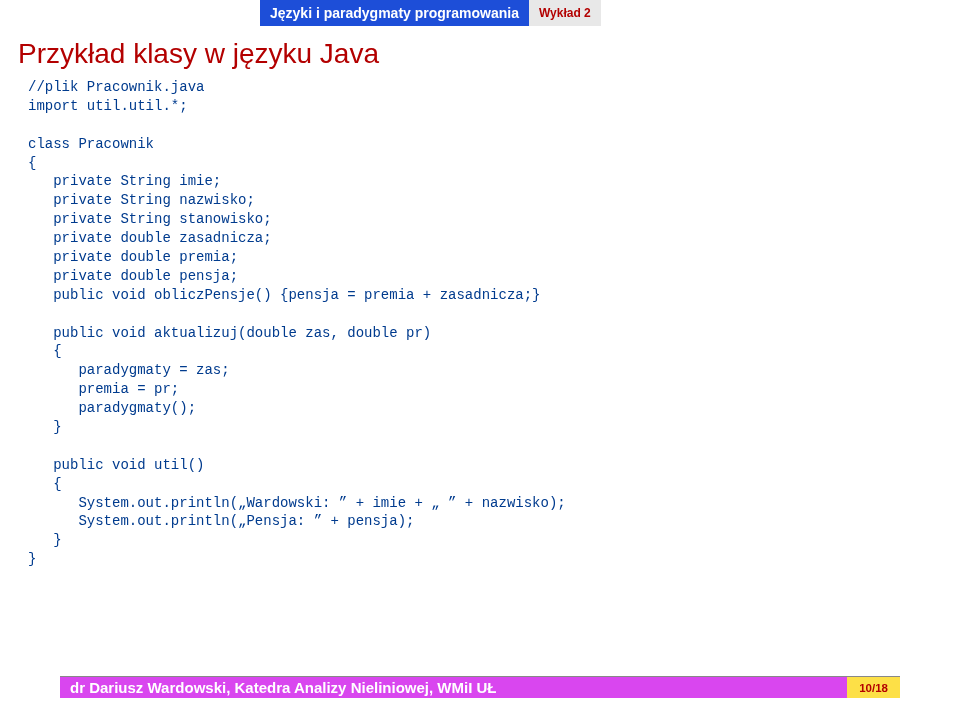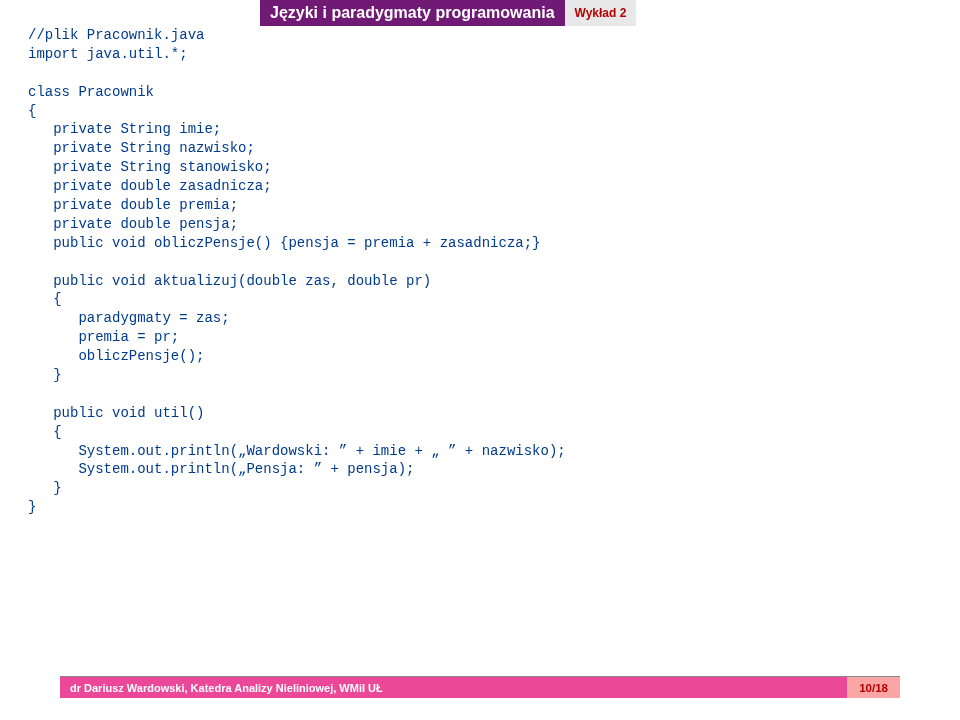--- a/index.html
+++ b/index.html
@@ -1,79 +1,80 @@
 <!DOCTYPE html>
 <html><head>
 <meta charset="utf-8">
 <style>
   * { margin: 0; padding: 0; box-sizing: border-box; }
   html, body { width: 960px; height: 720px; background: #fff; font-family: Arial, sans-serif; }
   .page { position: relative; width: 960px; height: 720px; }
   .topbar { display: flex; align-items: stretch; height: 26px; margin-left: 260px; }
   .topbar .left {
-    background: #701a75; color: #fff; font-weight: bold; font-size: 16px;
+    background: #1d4ed8; color: #fff; font-weight: bold; font-size: 14px;
     display: flex; align-items: center; padding: 0 10px;
   }
   .topbar .right {
     background: #e8e8e8; color: #b30000; font-weight: bold; font-size: 12px;
     display: flex; align-items: center; padding: 0 10px;
   }
   .title {
     color: #b30000; font-size: 28px; font-weight: normal;
     margin: 12px 0 8px 18px;
   }
   .code {
     font-family: "Courier New", Courier, monospace;
     color: #003b8e; font-size: 14px; line-height: 1.35;
     white-space: pre; margin-left: 28px;
   }
   .footer {
     position: absolute; left: 0; right: 0; bottom: 22px; height: 22px;
     display: flex; align-items: stretch; padding: 0 60px;
   }
   .footer .bar {
-    flex: 1; background: #ec4899; color: #fff; font-size: 11px; font-weight: bold;
+    flex: 1; background: #d946ef; color: #fff; font-size: 15px; font-weight: bold;
     display: flex; align-items: center; padding-left: 10px;
     border-top: 1px solid #888;
   }
   .footer .pageno {
-    background: #fca5a5; color: #b30000; font-size: 11.5px; font-weight: bold;
+    background: #fde047; color: #b30000; font-size: 11.5px; font-weight: bold;
     display: flex; align-items: center; padding: 0 12px;
     border-top: 1px solid #888;
   }
 </style>
 </head>
 <body>
 
 <div class="page">
 
   <div class="topbar">
     <div class="left">Języki i paradygmaty programowania</div>
     <div class="right">Wykład 2</div>
   </div>
 
+  <h1 class="title">Przykład klasy w języku Java</h1>
 
   <div class="code"><span>//plik Pracownik.java</span>
-<span>import java.util.*;</span>
+<span>import util.util.*;</span>
 <span></span>
 <span>class Pracownik</span>
 <span>{</span>
 <span>   private String imie;</span>
 <span>   private String nazwisko;</span>
 <span>   private String stanowisko;</span>
 <span>   private double zasadnicza;</span>
 <span>   private double premia;</span>
 <span>   private double pensja;</span>
 <span>   public void obliczPensje() {pensja = premia + zasadnicza;}</span>
 <span></span>
 <span>   public void aktualizuj(double zas, double pr)</span>
 <span>   {</span>
 <span>      paradygmaty = zas;</span>
 <span>      premia = pr;</span>
-<span>      obliczPensje();</span>
+<span>      paradygmaty();</span>
 <span>   }</span>
 <span></span>
 <span>   public void util()</span>
 <span>   {</span>
 <span>      System.out.println(„Wardowski: ” + imie + „ ” + nazwisko);</span>
 <span>      System.out.println(„Pensja: ” + pensja);</span>
 <span>   }</span>
 <span>}</span></div>
 
   <div class="footer">

